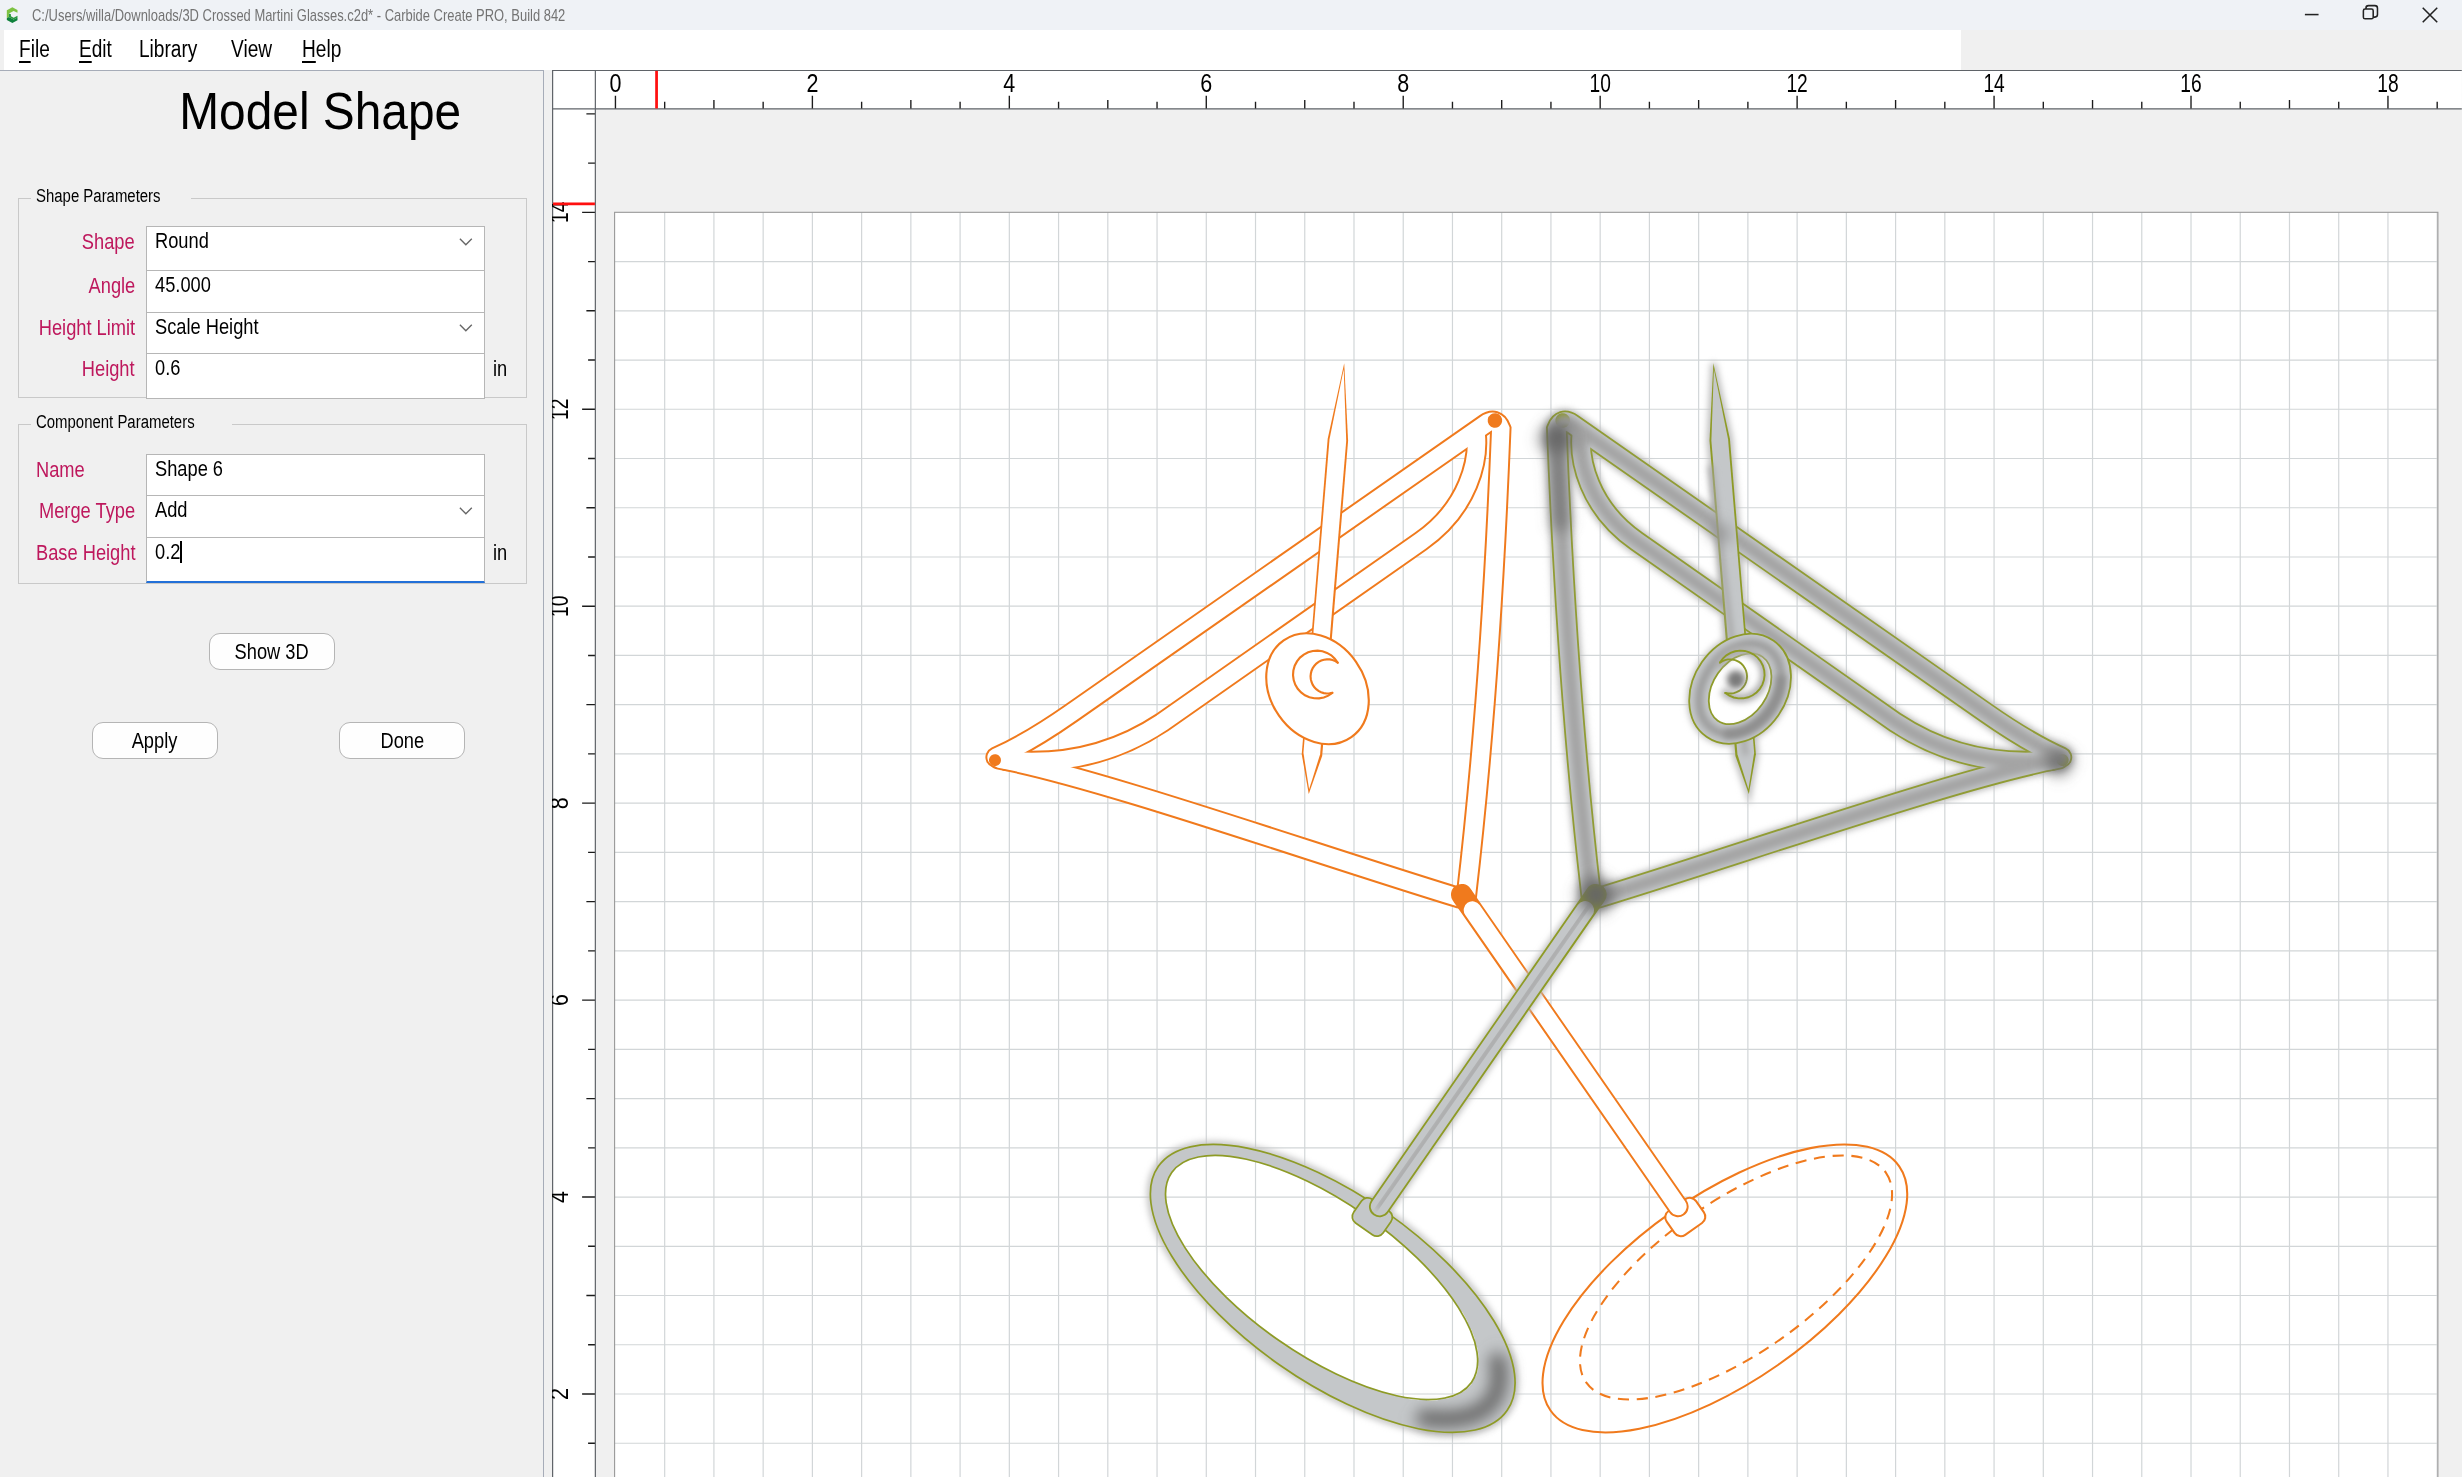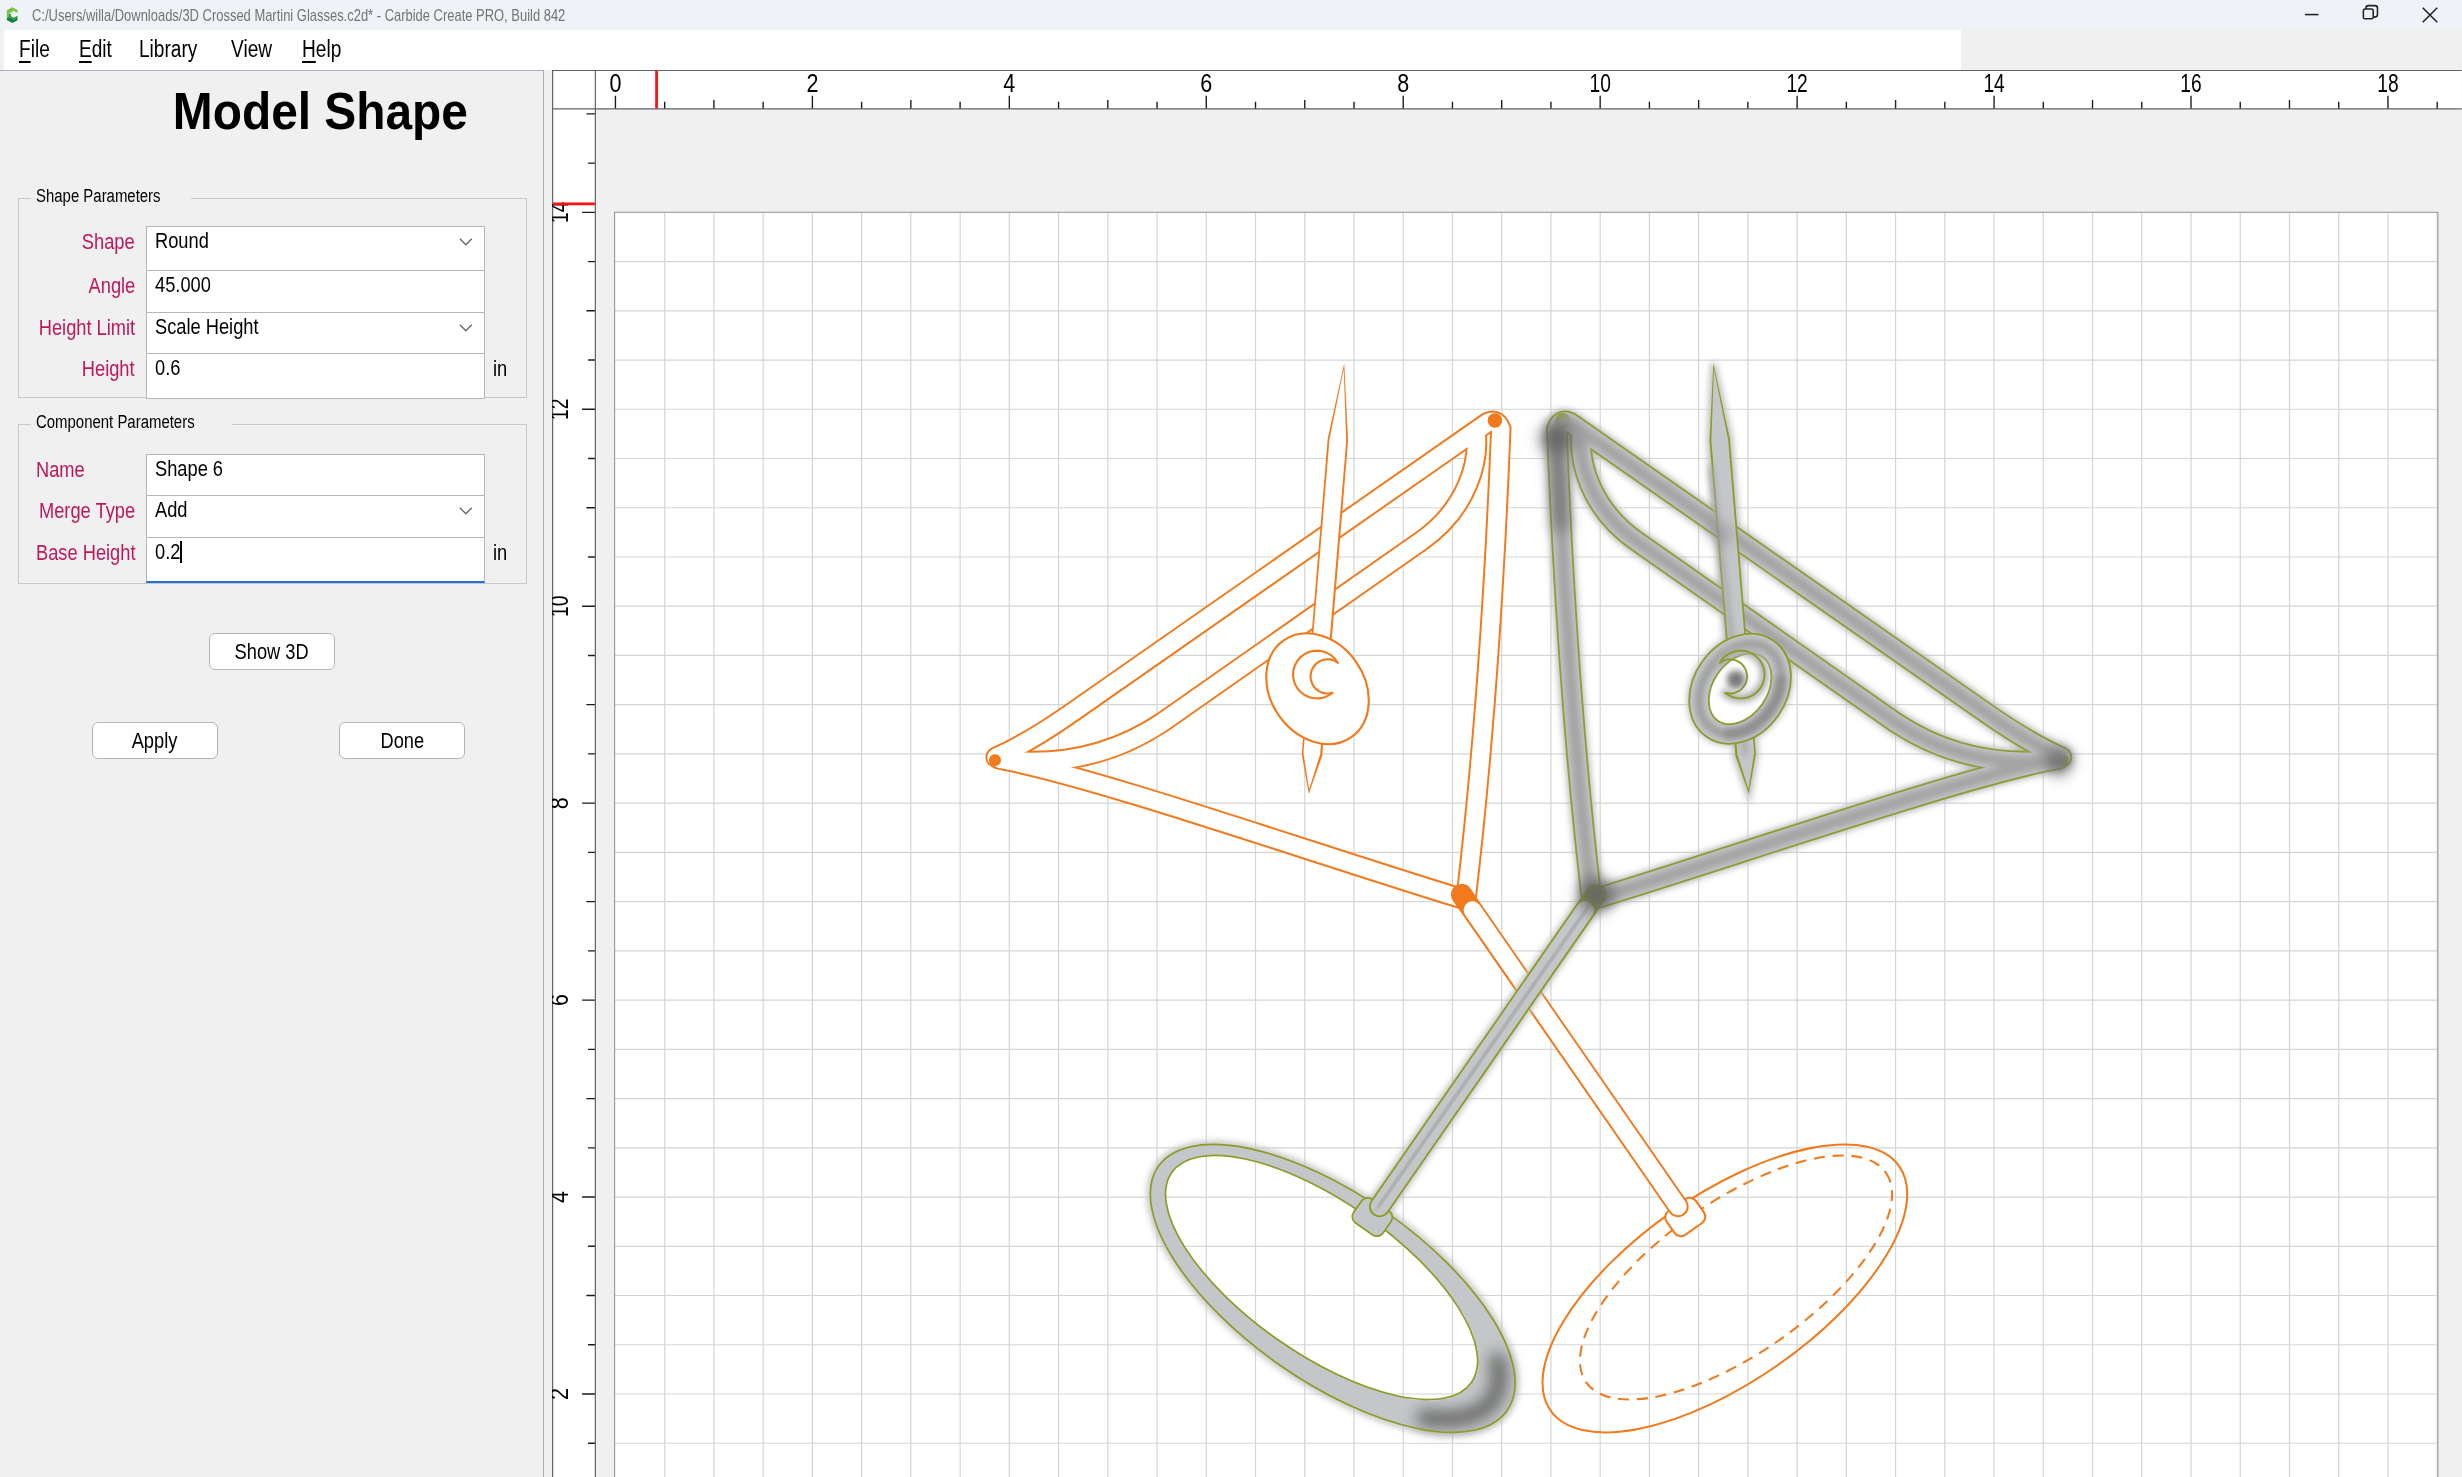--- a/index.html
+++ b/index.html
@@ -5,32 +5,32 @@
   font-family:"Liberation Sans", sans-serif; }
 .sq { display:inline-block; transform:scaleX(0.83); transform-origin:0 50%; white-space:nowrap; }
 #titlebar { position:absolute; left:0; top:0; width:2462px; height:30px; background:#eff2f6; }
 #title { position:absolute; left:32px; top:6px; font-size:16.2px; color:#737373; }
 #menubar { position:absolute; left:4px; top:30px; width:1957px; height:40px; background:#ffffff; }
 .mi { position:absolute; top:0; font-size:23px; color:#000; line-height:39px; }
 .mi u { text-decoration-thickness:1.7px; text-underline-offset:4.3px; }
 #panel { position:absolute; left:0; top:70px; width:544px; height:1407px; background:#f0f0f0;
   border-top:0.9px solid #a6acb8; border-right:0.9px solid #a6acb8; }
 #ptitle { position:absolute; left:0; top:13.7px; width:640px; text-align:center; font-size:52px;
-  font-weight:bold; line-height:52px; color:#000; }
+  font-weight:normal; line-height:52px; color:#000; }
 #ptitle .sq { transform-origin:50% 50%; transform:scaleX(0.92); }
 .gbox { position:absolute; left:18px; width:509px; border:0.9px solid #c9c9c9; }
 .glab { position:absolute; top:-13px; left:12px; background:#f0f0f0; padding:0 5.1px; font-size:18px; color:#000; white-space:nowrap; }
 .flab { position:absolute; font-size:22px; color:#be185d; height:31px; line-height:31px; white-space:nowrap; }
 .ra { left:0px; width:116px; text-align:right; }
 .ra .sq { transform-origin:100% 50%; }
 .fin { position:absolute; left:127px; width:339px; height:46px; background:#fff;
   border:0.9px solid #b6b6b6; font-size:22px; line-height:28px; padding-left:7.7px; color:#000; }
 .unit { position:absolute; left:474px; font-size:22px; height:31px; line-height:31px; }
 .chev { position:absolute; right:11px; top:11px; }
-.btn { position:absolute; background:#fefefe; border:0.9px solid #b5b5b5; border-radius:6px;
+.btn { position:absolute; background:#fefefe; border:0.9px solid #b5b5b5; border-radius:11px;
   font-size:22px; color:#000; text-align:center; width:126px; height:37px; line-height:35px; }
 .btn .sq { transform-origin:50% 50%; }
 #cursor { position:absolute; left:33px; top:3.4px; width:1.7px; height:22px; background:#000; }
 #canvas { position:absolute; left:552px; top:70px; }
 </style></head>
 <body>
 <div id="titlebar">
  <svg width="29" height="30" style="position:absolute;left:0;top:0" viewBox="0 0 34 35">
   <g transform="translate(7,8.5)">
    <path d="M 7.5 0 L 13.5 3.2 L 13.5 6.5 L 9 4.3 L 3.4 7.3 L 3.4 11.2 L 1 12.8 L 1 3.5 Z" fill="#7dc242"></path>

